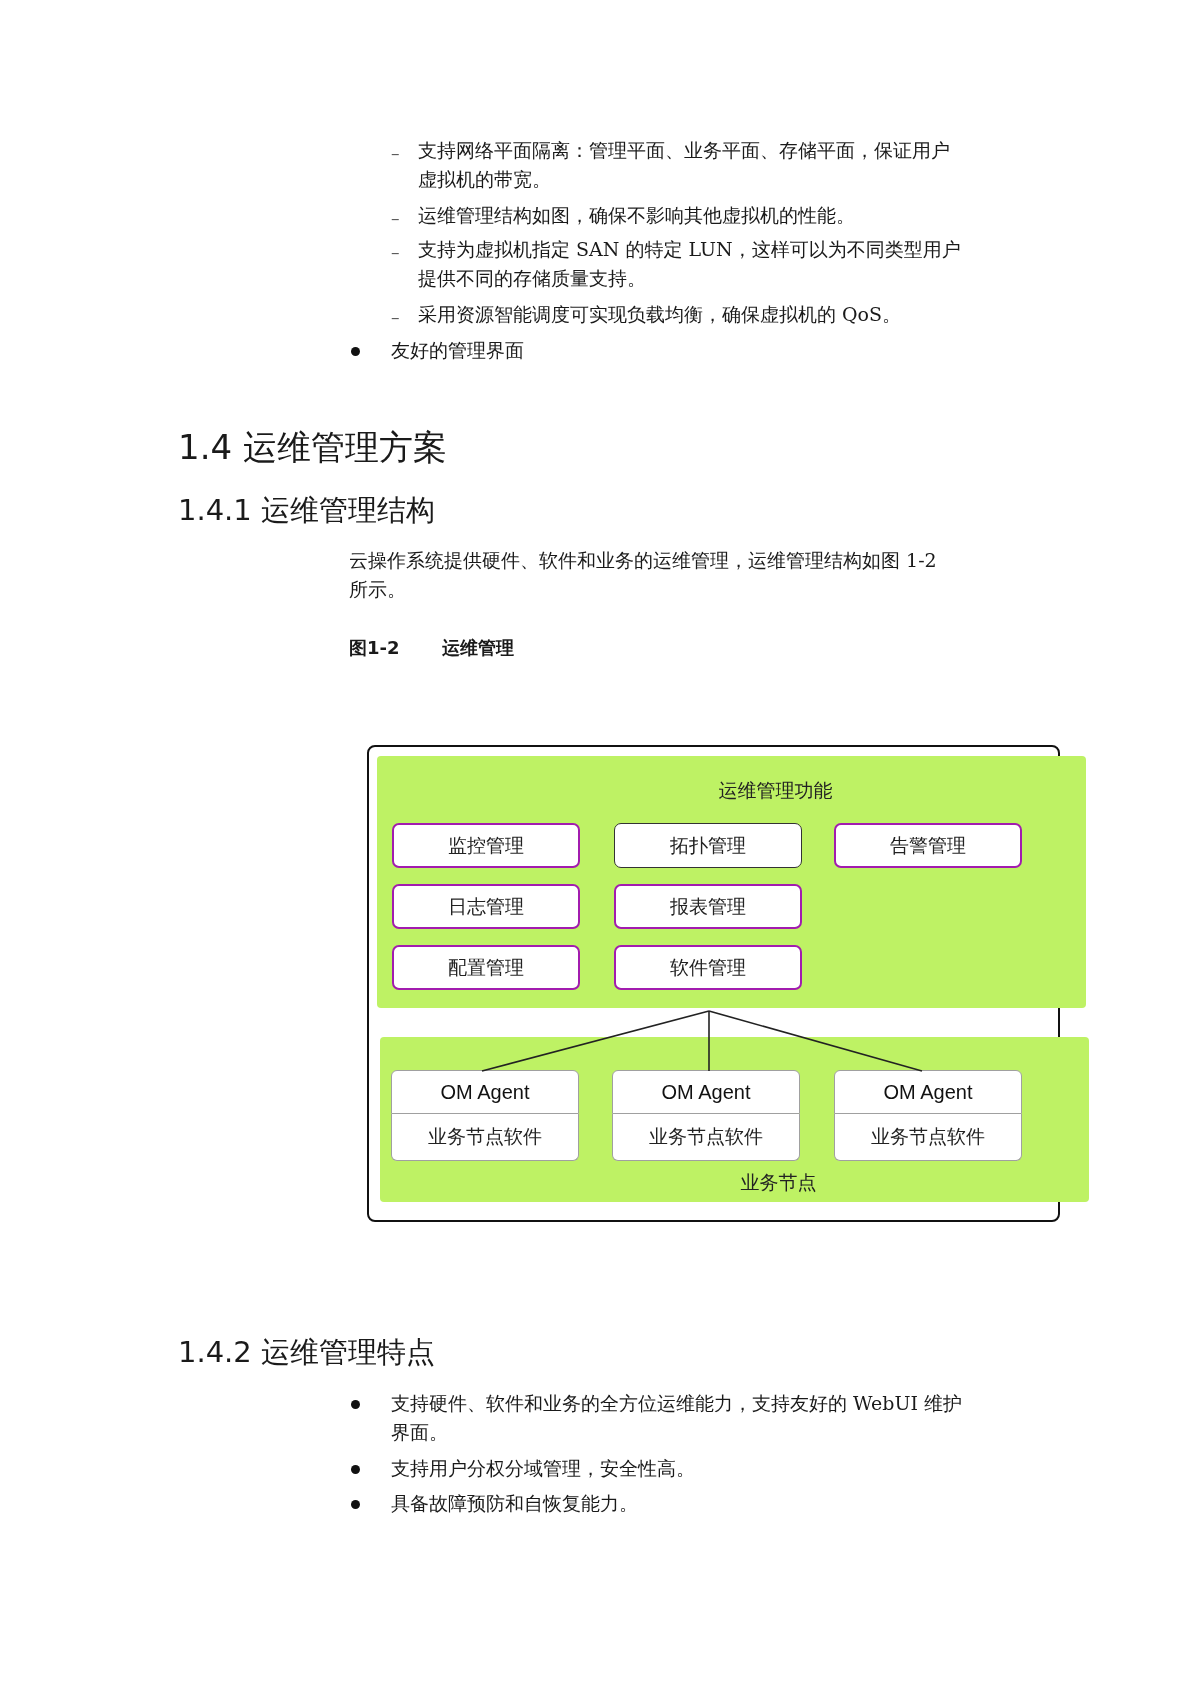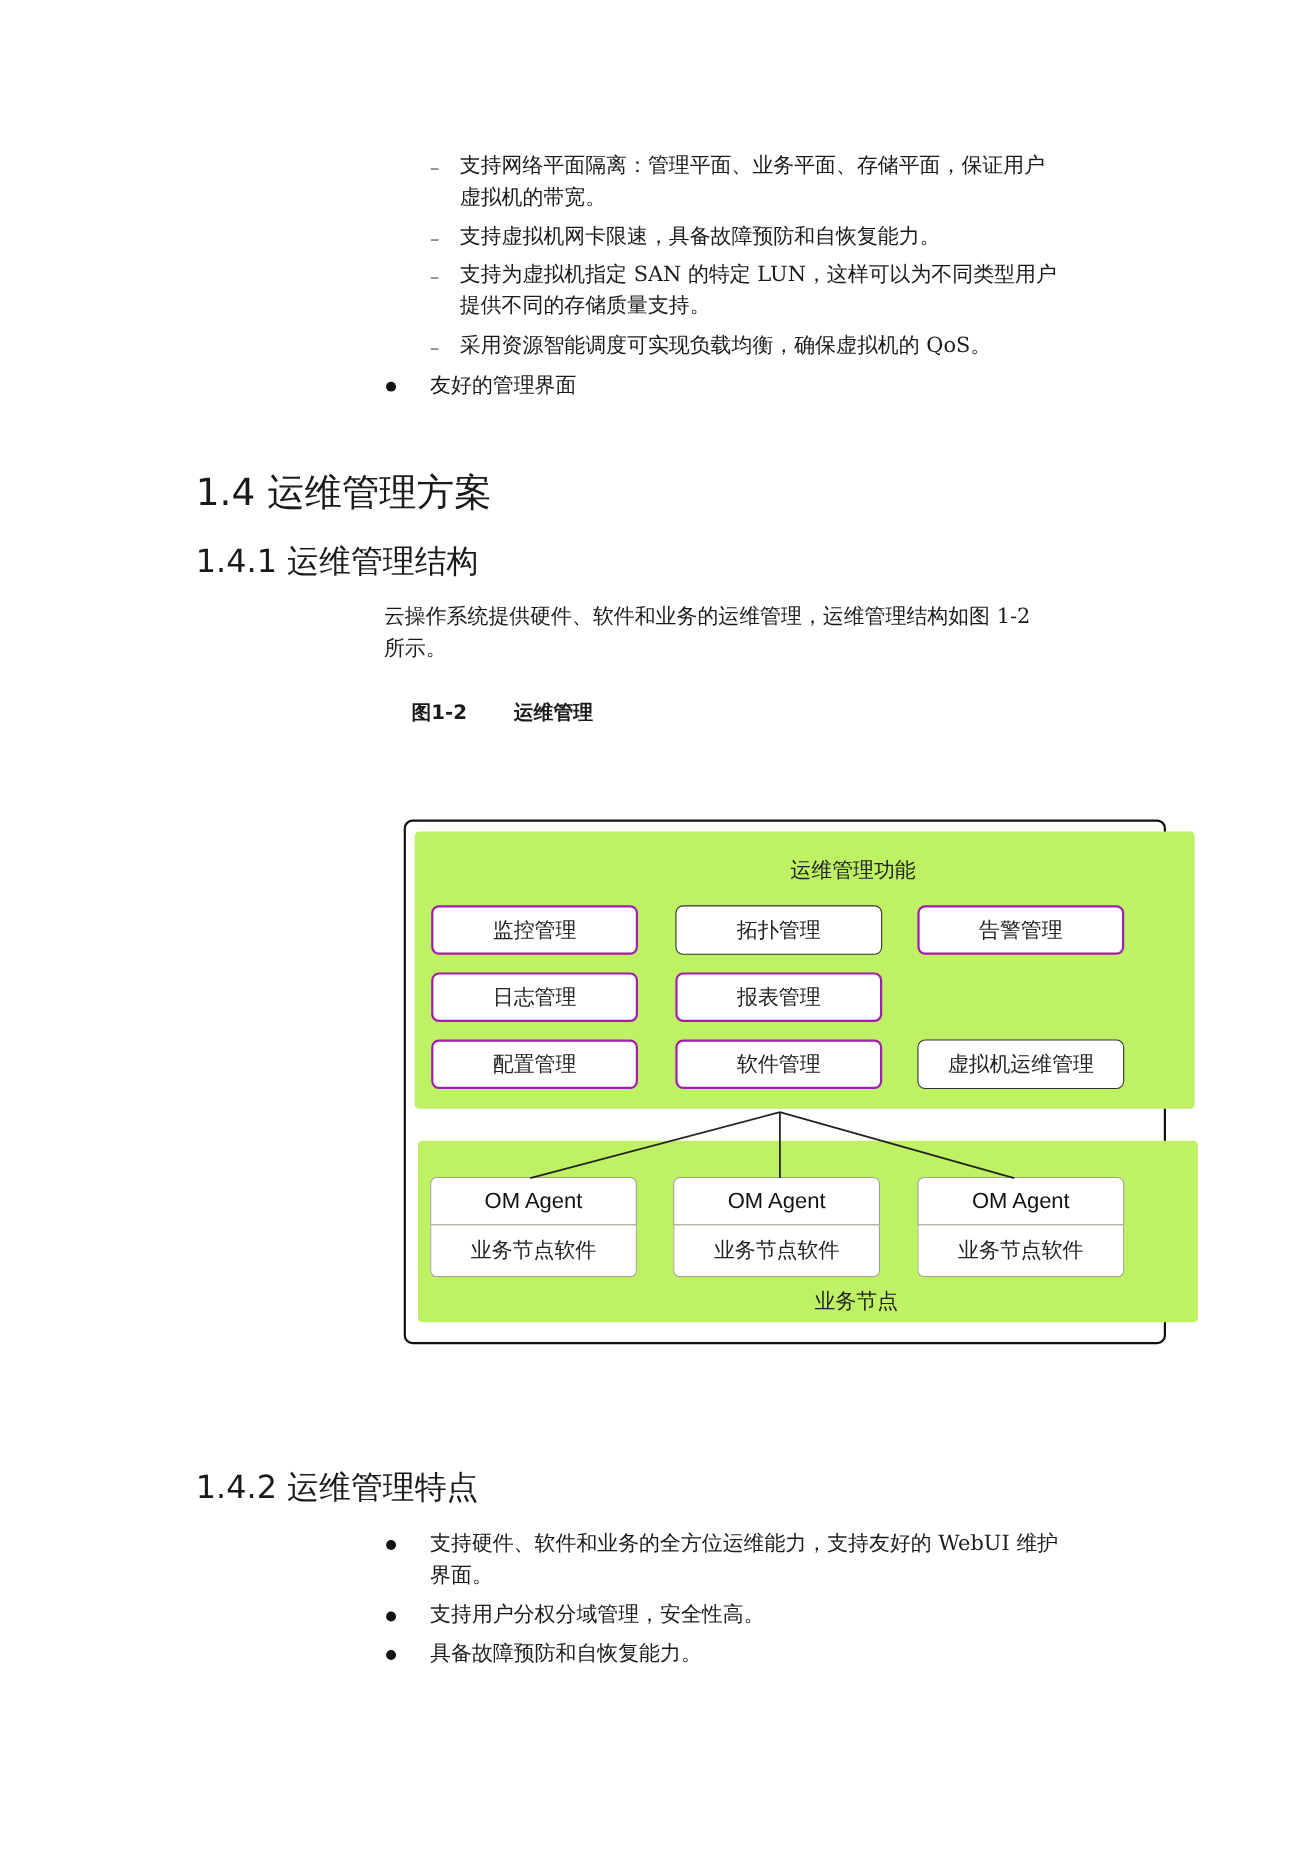--- a/index.html
+++ b/index.html
@@ -43,21 +43,21 @@
 
 <div>
   <span class="dash" style="top:143px;">–</span>
   <div class="abs body-text" style="left:418px; top:136px;">
     <div>支持网络平面隔离：管理平面、业务平面、存储平面，保证用户</div>
     <div>虚拟机的带宽。</div>
   </div>
 
   <span class="dash" style="top:208px;">–</span>
   <div class="abs body-text" style="left:418px; top:201px;">
-    <div>支持虚拟机网卡限速，具备故障预防和自恢复能力。</div>
+    <div>运维管理结构如图，确保不影响其他虚拟机的性能。</div>
   </div>
 
   <span class="dash" style="top:242px;">–</span>
   <div class="abs body-text" style="left:418px; top:235px;">
     <div>支持为虚拟机指定 SAN 的特定 LUN，这样可以为不同类型用户</div>
     <div>提供不同的存储质量支持。</div>
   </div>
 
   <span class="dash" style="top:307px;">–</span>
   <div class="abs body-text" style="left:418px; top:300px;">
@@ -71,41 +71,40 @@
 </div>
 
 <h2 class="abs h2" style="left:178px; top:425px;">1.4 运维管理方案</h2>
 <h3 class="abs h3" style="left:178px; top:491px;">1.4.1 运维管理结构</h3>
 
 <div class="abs body-text" style="left:349px; top:546px;">
   <div>云操作系统提供硬件、软件和业务的运维管理，运维管理结构如图 1-2</div>
   <div>所示。</div>
 </div>
 
-<div class="abs caption" style="left:349px; top:636px;margin-left:25px;">
+<div class="abs caption" style="left:349px; top:636px;">
   <span>图1-2</span>
   <span style="display:inline-block; width:30px;"></span>
   <span>运维管理</span>
 </div>
 
 <div class="abs diagram">
 
   <div class="panel" style="left:8px; top:9px; width:665px; height:252px;">
     <div class="panel-title" style="top:22px;">运维管理功能</div>
 
     <div class="func-box" style="left:15px; top:67px;">监控管理</div>
     <div class="func-box dark" style="left:237px; top:67px;">拓扑管理</div>
     <div class="func-box" style="left:457px; top:67px;">告警管理</div>
 
     <div class="func-box" style="left:237px; top:128px;">报表管理</div>
     <div class="func-box" style="left:15px; top:128px;">日志管理</div>
 
     <div class="func-box" style="left:15px; top:189px;">配置管理</div>
     <div class="func-box" style="left:237px; top:189px;">软件管理</div>
-    <div class="func-box dark" style="left:457px; top:189px;">虚拟机运维管理</div>
   </div>
 
   <div class="panel" style="left:11px; top:290px; width:665px; height:165px;">
     <div class="agent-box" style="left:11px; top:33px;">OM Agent</div>
     <div class="soft-box" style="left:11px; top:77px;">业务节点软件</div>
 
     <div class="agent-box" style="left:232px; top:33px;">OM Agent</div>
     <div class="soft-box" style="left:232px; top:77px;">业务节点软件</div>
 
     <div class="agent-box" style="left:454px; top:33px;">OM Agent</div>

